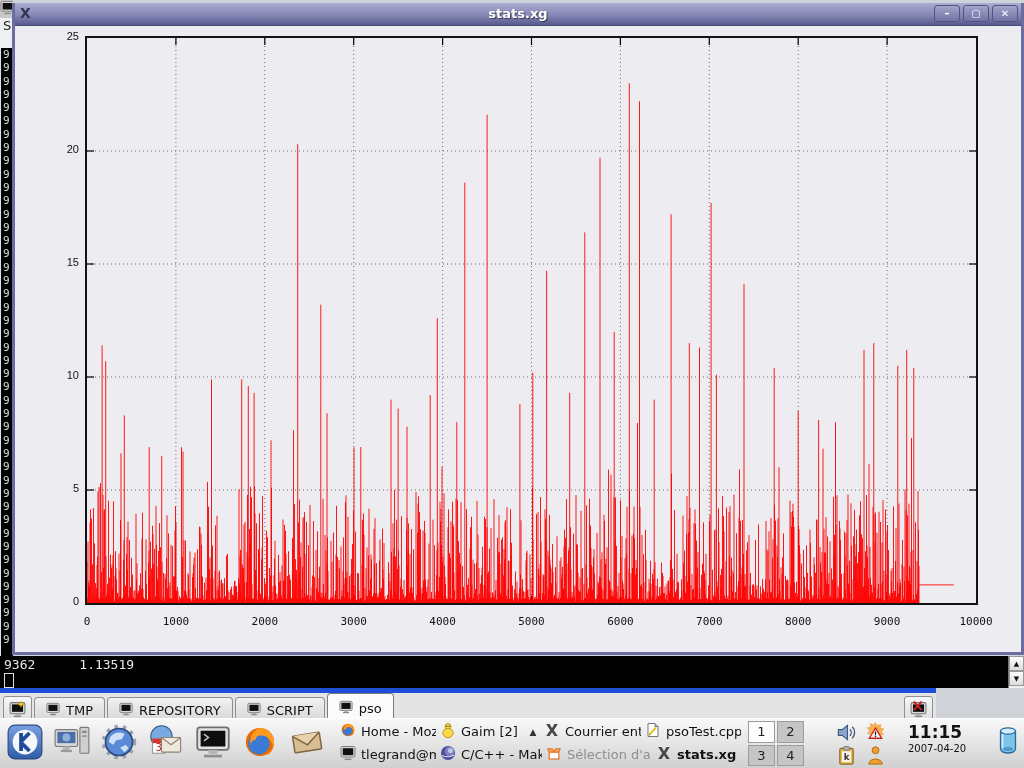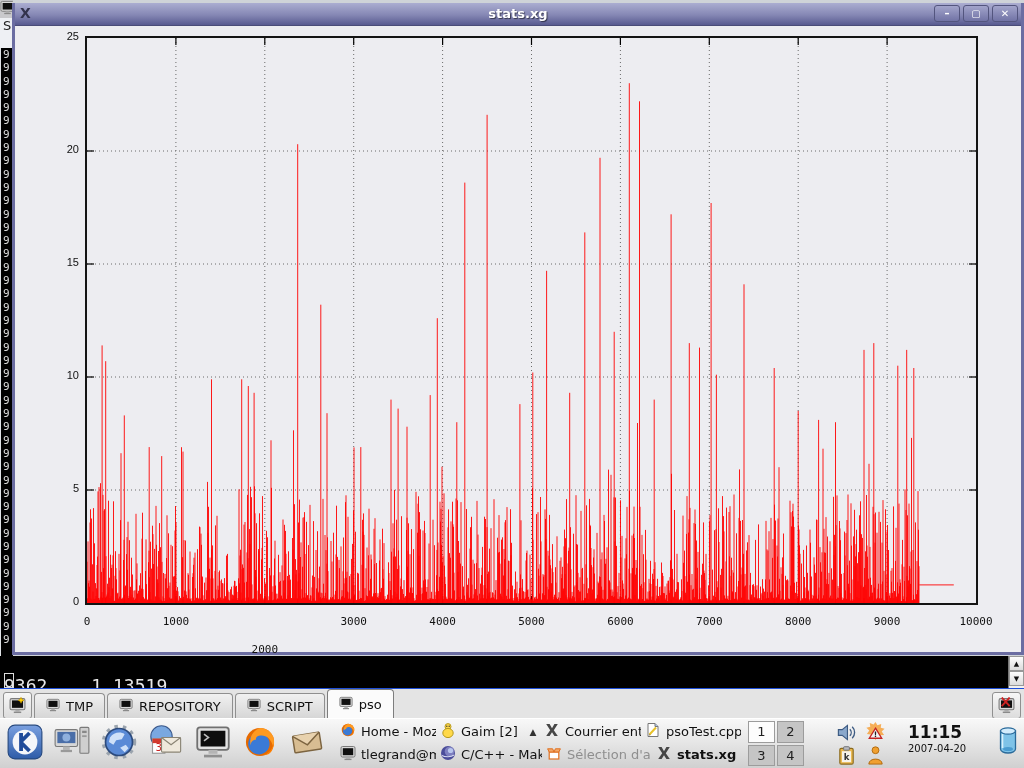--- a/index.html
+++ b/index.html
@@ -6,29 +6,29 @@
   .screen{position:relative;width:1024px;height:768px;background:#cfd3d8;overflow:hidden;
           font-family:"DejaVu Sans",sans-serif;font-size:13px;color:#111}
   
   .k-peek{position:absolute;left:0;top:0;width:13px;height:18px;background:#c9c9cc;overflow:hidden}
   .k-menubar{position:absolute;left:0;top:18px;width:13px;height:30px;background:#eef0f4;
              font-size:13px;padding-left:3px;box-sizing:border-box;color:#222}
   .k-strip{position:absolute;left:0;top:48px;width:13px;height:608px;background:#000;
            border-left:1px solid #dfe2e6;box-sizing:border-box;overflow:hidden;
            font-family:"DejaVu Sans Mono",monospace;font-size:11px;line-height:13.3px;color:#dcdcdc;padding-left:2px}
   .k-status{position:absolute;left:0;top:656px;width:1024px;height:32px;background:#000}
-  .k-status-text{position:absolute;left:4px;top:19px;color:#e8e8e8;
-                 font-family:"DejaVu Sans Mono",monospace;font-size:18px}
+  .k-status-text{position:absolute;left:4px;top:1px;color:#e8e8e8;
+                 font-family:"DejaVu Sans Mono",monospace;font-size:13px}
   .k-status-text .c2{margin-left:44px}
   .k-cursor{position:absolute;left:4px;top:17px;width:8px;height:13px;border:1px solid #ddd}
   .k-scroll{position:absolute;right:0;top:0;width:16px;height:32px;background:#f1f1f1;border-left:1px solid #777;box-sizing:border-box}
   .k-scroll .sb{height:15px;display:flex;align-items:center;justify-content:center;font-size:7px;color:#111;
                 background:linear-gradient(#fdfdfd,#dcdcdc);border:1px solid #999;box-sizing:border-box}
   
-  .k-tabbar{position:absolute;left:0;top:688px;width:1024px;height:30px;background:#e4e4e4;border-top:1px solid #1d4ed8}
+  .k-tabbar{position:absolute;left:0;top:688px;width:936px;height:30px;background:#e4e4e4;border-top:5px solid #1d4ed8}
   .tb-btn{position:absolute;top:3px;width:27px;height:25px;background:linear-gradient(#f7f7f7,#dcdcdc);
           border:1px solid #909090;border-radius:3px;display:flex;align-items:center;justify-content:center}
   .tb-new{left:3px}.tb-close{right:3px}
   .tabs{position:absolute;left:34px;top:0;height:30px;display:flex;align-items:flex-end}
   .tab{height:25px;display:flex;align-items:center;gap:6px;padding:0 11px;margin-right:2px;
        background:linear-gradient(#f1f1f1,#d5d5d5);border:1px solid #8f8f8f;border-bottom:none;
        border-radius:4px 4px 0 0;white-space:nowrap}
   .tab.active{height:29px;background:#fbfbfb;border-color:#7d7d7d}
   
   .xg{position:absolute;left:12px;top:3px;width:1012px;height:652px;box-sizing:border-box;
@@ -265,21 +265,21 @@
           </svg>
       </div>
     <div class="ylab" style="top: 569px;">0</div>
         <div class="ylab" style="top: 456px;">5</div>
         <div class="ylab" style="top: 343px;">10</div>
         <div class="ylab" style="top: 230px;">15</div>
         <div class="ylab" style="top: 117px;">20</div>
         <div class="ylab" style="top: 4px;">25</div>
         <div class="xlab" style="left: 37px; top: 589px;">0</div>
         <div class="xlab" style="left: 126px; top: 589px;">1000</div>
-        <div class="xlab" style="left: 214.8px; top: 589px; margin-top: 28px;">2000</div>
+        <div class="xlab" style="left: 214.8px; top: 589px;">2000</div>
         <div class="xlab" style="left: 303.7px; top: 589px;">3000</div>
         <div class="xlab" style="left: 392.6px; top: 589px;">4000</div>
         <div class="xlab" style="left: 481.5px; top: 589px;">5000</div>
         <div class="xlab" style="left: 570.4px; top: 589px;">6000</div>
         <div class="xlab" style="left: 659.3px; top: 589px;">7000</div>
         <div class="xlab" style="left: 748.2px; top: 589px;">8000</div>
         <div class="xlab" style="left: 837.1px; top: 589px;">9000</div>
         <div class="xlab" style="left: 926px; top: 589px;">10000</div>
       </div>
   </div>

